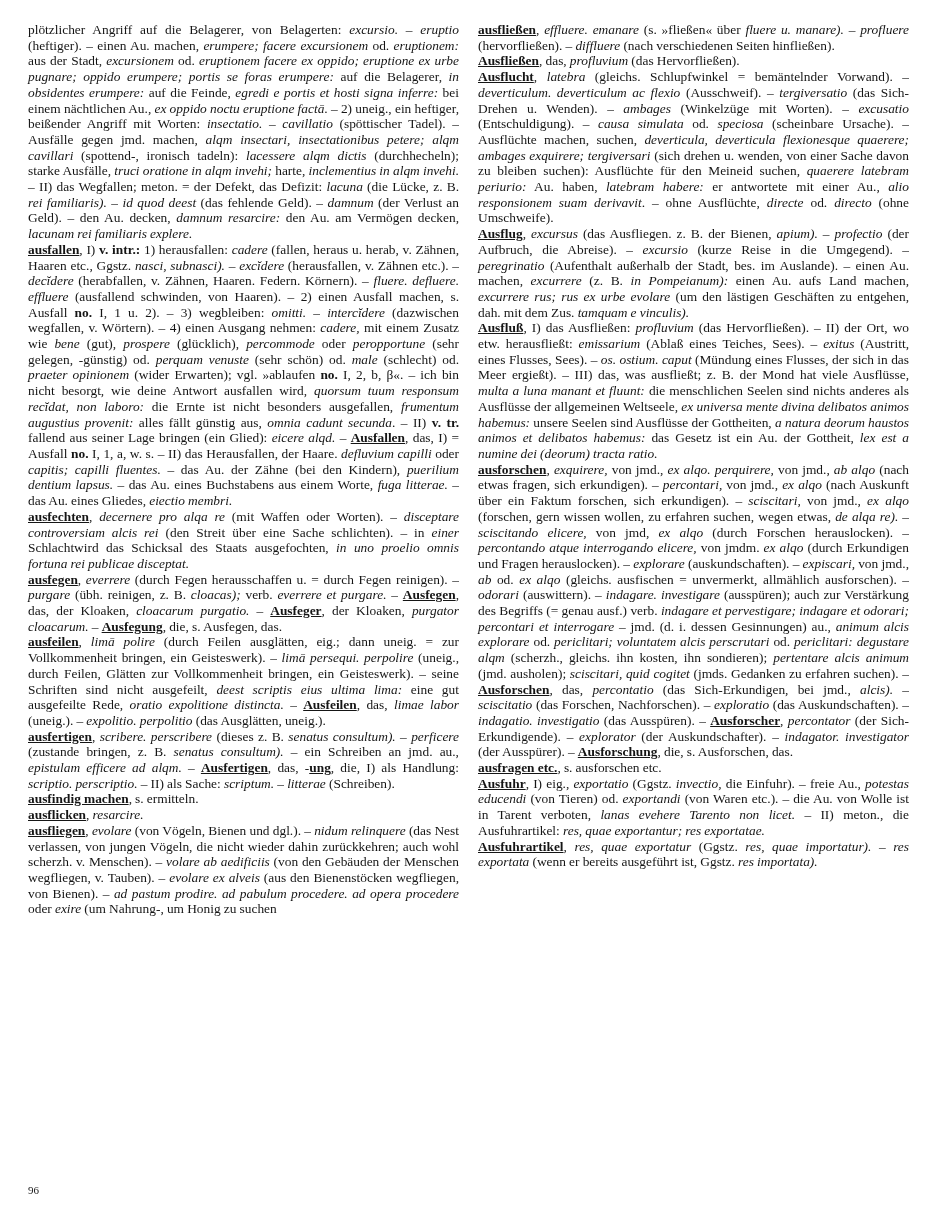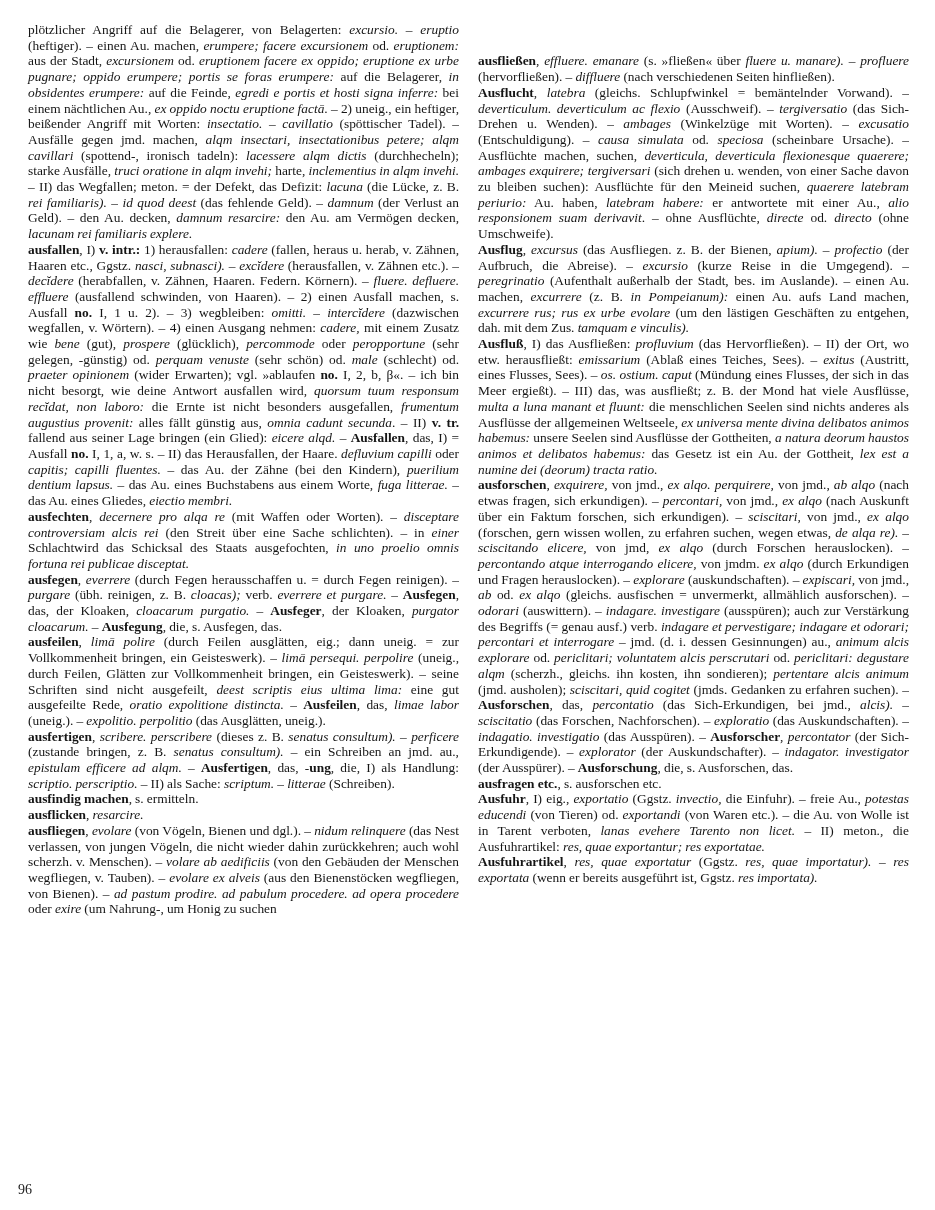--- a/index.html
+++ b/index.html
@@ -5,57 +5,58 @@
   * { box-sizing: border-box; }
   html, body {
     margin: 0; padding: 0; background: #ffffff;
   }
   body {
     width: 935px; height: 1210px; position: relative; overflow: hidden;
     font-family: "Liberation Serif", "DejaVu Serif", serif;
     color: #151515;
   }
   .page { position: absolute; inset: 0; padding: 22px 26px 30px 28px; }
-  .columns { display: flex; gap: 19px; align-items: center; }
+  .columns { display: flex; gap: 19px; }
   .col {
     width: 431px;
     font-size: 13.4px;
     line-height: 15.7px;
     text-align: justify;
     hyphens: auto;
     -webkit-hyphens: auto;
     word-spacing: -0.2px;
   }
   .entry { margin: 0; }
-  .seg-b  { font-weight: bold; }
+  .seg-b  { font-weight: bold; text-decoration: underline; }
   .seg-i  { font-style: italic; }
   .seg-bi { font-weight: bold; }
   .page-number {
-    position: absolute; left: 18px; bottom: 14px;
-    font-size: 14px; line-height: 12px; color: #222; text-align: center;
+    position: absolute; left: 28px; bottom: 14px;
+    font-size: 11px; line-height: 12px; color: #222; text-align: center;
   }
 </style>
 </head>
 <body>
 
 <div class="page">
   <div class="columns">
     <div class="col" id="col-left">
         <p class="entry"><span>plötzlicher Angriff auf die Belagerer, von Belagerten: </span><span class="seg-i">excursio.</span><span> – </span><span class="seg-i">eruptio</span><span> (heftiger). – einen Au. machen, </span><span class="seg-i">erumpere; facere excursionem</span><span> od. </span><span class="seg-i">eruptionem:</span><span> aus der Stadt, </span><span class="seg-i">excursionem</span><span> od. </span><span class="seg-i">eruptionem facere ex oppido; eruptione ex urbe pugnare; oppido erumpere; portis se foras erumpere:</span><span> auf die Belagerer, </span><span class="seg-i">in obsidentes erumpere:</span><span> auf die Feinde, </span><span class="seg-i">egredi e portis et hosti signa inferre:</span><span> bei einem nächtlichen Au., </span><span class="seg-i">ex oppido noctu eruptione factā</span><span>. – 2) uneig., ein heftiger, beißender Angriff mit Worten: </span><span class="seg-i">insectatio.</span><span> – </span><span class="seg-i">cavillatio</span><span> (spöttischer Tadel). – Ausfälle gegen jmd. machen, </span><span class="seg-i">alqm insectari, insectationibus petere; alqm cavillari</span><span> (spottend-, ironisch tadeln): </span><span class="seg-i">lacessere alqm dictis</span><span> (durchhecheln); starke Ausfälle, </span><span class="seg-i">truci oratione in alqm invehi;</span><span> harte, </span><span class="seg-i">inclementius in alqm invehi.</span><span> – II) das Wegfallen; meton. = der Defekt, das Defizit: </span><span class="seg-i">lacuna</span><span> (die Lücke, z. B. </span><span class="seg-i">rei familiaris).</span><span> – </span><span class="seg-i">id quod deest</span><span> (das fehlende Geld). – </span><span class="seg-i">damnum</span><span> (der Verlust an Geld). – den Au. decken, </span><span class="seg-i">damnum resarcire:</span><span> den Au. am Vermögen decken, </span><span class="seg-i">lacunam rei familiaris explere.</span></p>
         <p class="entry"><span class="seg-b">ausfallen</span><span>, I) </span><span class="seg-bi">v. intr.:</span><span> 1) herausfallen: </span><span class="seg-i">cadere</span><span> (fallen, heraus u. herab, v. Zähnen, Haaren etc., Ggstz. </span><span class="seg-i">nasci, subnasci).</span><span> – </span><span class="seg-i">excĭdere</span><span> (herausfallen, v. Zähnen etc.). – </span><span class="seg-i">decĭdere</span><span> (herabfallen, v. Zähnen, Haaren. Federn. Körnern). – </span><span class="seg-i">fluere. defluere. effluere</span><span> (ausfallend schwinden, von Haaren). – 2) einen Ausfall machen, s. Ausfall </span><span class="seg-bi">no.</span><span> I, 1 u. 2). – 3) wegbleiben: </span><span class="seg-i">omitti.</span><span> – </span><span class="seg-i">intercĭdere</span><span> (dazwischen wegfallen, v. Wörtern). – 4) einen Ausgang nehmen: </span><span class="seg-i">cadere,</span><span> mit einem Zusatz wie </span><span class="seg-i">bene</span><span> (gut), </span><span class="seg-i">prospere</span><span> (glücklich), </span><span class="seg-i">percommode</span><span> oder </span><span class="seg-i">peropportune</span><span> (sehr gelegen, -günstig) od. </span><span class="seg-i">perquam venuste</span><span> (sehr schön) od. </span><span class="seg-i">male</span><span> (schlecht) od. </span><span class="seg-i">praeter opinionem</span><span> (wider Erwarten); vgl. »ablaufen </span><span class="seg-bi">no.</span><span> I, 2, b, β«. – ich bin nicht besorgt, wie deine Antwort ausfallen wird, </span><span class="seg-i">quorsum tuum responsum recĭdat, non laboro:</span><span> die Ernte ist nicht besonders ausgefallen, </span><span class="seg-i">frumentum augustius provenit:</span><span> alles fällt günstig aus, </span><span class="seg-i">omnia cadunt secunda</span><span>. – II) </span><span class="seg-bi">v. tr.</span><span> fallend aus seiner Lage bringen (ein Glied): </span><span class="seg-i">eicere alqd.</span><span> – </span><span class="seg-b">Ausfallen</span><span>, das, I) = Ausfall </span><span class="seg-bi">no.</span><span> I, 1, a, w. s. – II) das Herausfallen, der Haare. </span><span class="seg-i">defluvium capilli</span><span> oder </span><span class="seg-i">capitis; capilli fluentes.</span><span> – das Au. der Zähne (bei den Kindern), </span><span class="seg-i">puerilium dentium lapsus.</span><span> – das Au. eines Buchstabens aus einem Worte, </span><span class="seg-i">fuga litterae.</span><span> – das Au. eines Gliedes, </span><span class="seg-i">eiectio membri.</span></p>
         <p class="entry"><span class="seg-b">ausfechten</span><span>, </span><span class="seg-i">decernere pro alqa re</span><span> (mit Waffen oder Worten). – </span><span class="seg-i">disceptare controversiam alcis rei</span><span> (den Streit über eine Sache schlichten). – in </span><span class="seg-i">einer</span><span> Schlachtwird das Schicksal des Staats ausgefochten, </span><span class="seg-i">in uno proelio omnis fortuna rei publicae disceptat.</span></p>
         <p class="entry"><span class="seg-b">ausfegen</span><span>, </span><span class="seg-i">everrere</span><span> (durch Fegen herausschaffen u. = durch Fegen reinigen). – </span><span class="seg-i">purgare</span><span> (übh. reinigen, z. B. </span><span class="seg-i">cloacas);</span><span> verb. </span><span class="seg-i">everrere et purgare.</span><span> – </span><span class="seg-b">Ausfegen</span><span>, das, der Kloaken, </span><span class="seg-i">cloacarum purgatio.</span><span> – </span><span class="seg-b">Ausfeger</span><span>, der Kloaken, </span><span class="seg-i">purgator cloacarum.</span><span> – </span><span class="seg-b">Ausfegung</span><span>, die, s. Ausfegen, das.</span></p>
         <p class="entry"><span class="seg-b">ausfeilen</span><span>, </span><span class="seg-i">limā polire</span><span> (durch Feilen ausglätten, eig.; dann uneig. = zur Vollkommenheit bringen, ein Geisteswerk). – </span><span class="seg-i">limā persequi. perpolire</span><span> (uneig., durch Feilen, Glätten zur Vollkommenheit bringen, ein Geisteswerk). – seine Schriften sind nicht ausgefeilt, </span><span class="seg-i">deest scriptis eius ultima lima:</span><span> eine gut ausgefeilte Rede, </span><span class="seg-i">oratio expolitione distincta.</span><span> – </span><span class="seg-b">Ausfeilen</span><span>, das, </span><span class="seg-i">limae labor</span><span> (uneig.). – </span><span class="seg-i">expolitio. perpolitio</span><span> (das Ausglätten, uneig.).</span></p>
         <p class="entry"><span class="seg-b">ausfertigen</span><span>, </span><span class="seg-i">scribere. perscribere</span><span> (dieses z. B. </span><span class="seg-i">senatus consultum).</span><span> – </span><span class="seg-i">perficere</span><span> (zustande bringen, z. B. </span><span class="seg-i">senatus consultum).</span><span> – ein Schreiben an jmd. au., </span><span class="seg-i">epistulam efficere ad alqm.</span><span> – </span><span class="seg-b">Ausfertigen</span><span>, das, -</span><span class="seg-b">ung</span><span>, die, I) als Handlung: </span><span class="seg-i">scriptio. perscriptio.</span><span> – II) als Sache: </span><span class="seg-i">scriptum.</span><span> – </span><span class="seg-i">litterae</span><span> (Schreiben).</span></p>
         <p class="entry"><span class="seg-b">ausfindig machen</span><span>, s. ermitteln.</span></p>
         <p class="entry"><span class="seg-b">ausflicken</span><span>, </span><span class="seg-i">resarcire.</span></p>
         <p class="entry"><span class="seg-b">ausfliegen</span><span>, </span><span class="seg-i">evolare</span><span> (von Vögeln, Bienen und dgl.). – </span><span class="seg-i">nidum relinquere</span><span> (das Nest verlassen, von jungen Vögeln, die nicht wieder dahin zurückkehren; auch wohl scherzh. v. Menschen). – </span><span class="seg-i">volare ab aedificiis</span><span> (von den Gebäuden der Menschen wegfliegen, v. Tauben). – </span><span class="seg-i">evolare ex alveis</span><span> (aus den Bienenstöcken wegfliegen, von Bienen). – </span><span class="seg-i">ad pastum prodire. ad pabulum procedere. ad opera procedere</span><span> oder </span><span class="seg-i">exire</span><span> (um Nahrung-, um Honig zu suchen</span></p>
       </div>
     <div class="col" id="col-right">
         <p class="entry"><span class="seg-b">ausfließen</span><span>, </span><span class="seg-i">effluere. emanare</span><span> (s. »fließen« über </span><span class="seg-i">fluere u. manare).</span><span> – </span><span class="seg-i">profluere</span><span> (hervorfließen). – </span><span class="seg-i">diffluere</span><span> (nach verschiedenen Seiten hinfließen).</span></p>
+        <p class="entry"><span class="seg-b">Ausfließen</span><span>, das, </span><span class="seg-i">profluvium</span><span> (das Hervorfließen).</span></p>
         <p class="entry"><span class="seg-b">Ausflucht</span><span>, </span><span class="seg-i">latebra</span><span> (gleichs. Schlupfwinkel = bemäntelnder Vorwand). – </span><span class="seg-i">deverticulum. deverticulum ac flexio</span><span> (Ausschweif). – </span><span class="seg-i">tergiversatio</span><span> (das Sich-Drehen u. Wenden). – </span><span class="seg-i">ambages</span><span> (Winkelzüge mit Worten). – </span><span class="seg-i">excusatio</span><span> (Entschuldigung). – </span><span class="seg-i">causa simulata</span><span> od. </span><span class="seg-i">speciosa</span><span> (scheinbare Ursache). – Ausflüchte machen, suchen, </span><span class="seg-i">deverticula, deverticula flexionesque quaerere; ambages exquirere; tergiversari</span><span> (sich drehen u. wenden, von einer Sache davon zu bleiben suchen): Ausflüchte für den Meineid suchen, </span><span class="seg-i">quaerere latebram periurio:</span><span> Au. haben, </span><span class="seg-i">latebram habere:</span><span> er antwortete mit einer Au., </span><span class="seg-i">alio responsionem suam derivavit</span><span>. – ohne Ausflüchte, </span><span class="seg-i">directe</span><span> od. </span><span class="seg-i">directo</span><span> (ohne Umschweife).</span></p>
         <p class="entry"><span class="seg-b">Ausflug</span><span>, </span><span class="seg-i">excursus</span><span> (das Ausfliegen. z. B. der Bienen, </span><span class="seg-i">apium).</span><span> – </span><span class="seg-i">profectio</span><span> (der Aufbruch, die Abreise). – </span><span class="seg-i">excursio</span><span> (kurze Reise in die Umgegend). – </span><span class="seg-i">peregrinatio</span><span> (Aufenthalt außerhalb der Stadt, bes. im Auslande). – einen Au. machen, </span><span class="seg-i">excurrere</span><span> (z. B. </span><span class="seg-i">in Pompeianum):</span><span> einen Au. aufs Land machen, </span><span class="seg-i">excurrere rus; rus ex urbe evolare</span><span> (um den lästigen Geschäften zu entgehen, dah. mit dem Zus. </span><span class="seg-i">tamquam e vinculis).</span></p>
         <p class="entry"><span class="seg-b">Ausfluß</span><span>, I) das Ausfließen: </span><span class="seg-i">profluvium</span><span> (das Hervorfließen). – II) der Ort, wo etw. herausfließt: </span><span class="seg-i">emissarium</span><span> (Ablaß eines Teiches, Sees). – </span><span class="seg-i">exitus</span><span> (Austritt, eines Flusses, Sees). – </span><span class="seg-i">os. ostium. caput</span><span> (Mündung eines Flusses, der sich in das Meer ergießt). – III) das, was ausfließt; z. B. der Mond hat viele Ausflüsse, </span><span class="seg-i">multa a luna manant et fluunt:</span><span> die menschlichen Seelen sind nichts anderes als Ausflüsse der allgemeinen Weltseele, </span><span class="seg-i">ex universa mente divina delibatos animos habemus:</span><span> unsere Seelen sind Ausflüsse der Gottheiten, </span><span class="seg-i">a natura deorum haustos animos et delibatos habemus:</span><span> das Gesetz ist ein Au. der Gottheit, </span><span class="seg-i">lex est a numine dei (deorum) tracta ratio.</span></p>
         <p class="entry"><span class="seg-b">ausforschen</span><span>, </span><span class="seg-i">exquirere,</span><span> von jmd., </span><span class="seg-i">ex alqo. perquirere,</span><span> von jmd., </span><span class="seg-i">ab alqo</span><span> (nach etwas fragen, sich erkundigen). – </span><span class="seg-i">percontari,</span><span> von jmd., </span><span class="seg-i">ex alqo</span><span> (nach Auskunft über ein Faktum forschen, sich erkundigen). – </span><span class="seg-i">sciscitari,</span><span> von jmd., </span><span class="seg-i">ex alqo</span><span> (forschen, gern wissen wollen, zu erfahren suchen, wegen etwas, </span><span class="seg-i">de alqa re).</span><span> – </span><span class="seg-i">sciscitando elicere,</span><span> von jmd, </span><span class="seg-i">ex alqo</span><span> (durch Forschen herauslocken). – </span><span class="seg-i">percontando atque interrogando elicere,</span><span> von jmdm. </span><span class="seg-i">ex alqo</span><span> (durch Erkundigen und Fragen herauslocken). – </span><span class="seg-i">explorare</span><span> (auskundschaften). – </span><span class="seg-i">expiscari,</span><span> von jmd., </span><span class="seg-i">ab</span><span> od. </span><span class="seg-i">ex alqo</span><span> (gleichs. ausfischen = unvermerkt, allmählich ausforschen). – </span><span class="seg-i">odorari</span><span> (auswittern). – </span><span class="seg-i">indagare. investigare</span><span> (ausspüren); auch zur Verstärkung des Begriffs (= genau ausf.) verb. </span><span class="seg-i">indagare et pervestigare; indagare et odorari; percontari et interrogare</span><span> – jmd. (d. i. dessen Gesinnungen) au., </span><span class="seg-i">animum alcis explorare</span><span> od. </span><span class="seg-i">periclitari; voluntatem alcis perscrutari</span><span> od. </span><span class="seg-i">periclitari: degustare alqm</span><span> (scherzh., gleichs. ihn kosten, ihn sondieren); </span><span class="seg-i">pertentare alcis animum</span><span> (jmd. ausholen); </span><span class="seg-i">sciscitari, quid cogitet</span><span> (jmds. Gedanken zu erfahren suchen). – </span><span class="seg-b">Ausforschen</span><span>, das, </span><span class="seg-i">percontatio</span><span> (das Sich-Erkundigen, bei jmd., </span><span class="seg-i">alcis).</span><span> – </span><span class="seg-i">sciscitatio</span><span> (das Forschen, Nachforschen). – </span><span class="seg-i">exploratio</span><span> (das Auskundschaften). – </span><span class="seg-i">indagatio. investigatio</span><span> (das Ausspüren). – </span><span class="seg-b">Ausforscher</span><span>, </span><span class="seg-i">percontator</span><span> (der Sich-Erkundigende). – </span><span class="seg-i">explorator</span><span> (der Auskundschafter). – </span><span class="seg-i">indagator. investigator</span><span> (der Ausspürer). – </span><span class="seg-b">Ausforschung</span><span>, die, s. Ausforschen, das.</span></p>
         <p class="entry"><span class="seg-b">ausfragen etc.</span><span>, s. ausforschen etc.</span></p>
         <p class="entry"><span class="seg-b">Ausfuhr</span><span>, I) eig., </span><span class="seg-i">exportatio</span><span> (Ggstz. </span><span class="seg-i">invectio,</span><span> die Einfuhr). – freie Au., </span><span class="seg-i">potestas educendi</span><span> (von Tieren) od. </span><span class="seg-i">exportandi</span><span> (von Waren etc.). – die Au. von Wolle ist in Tarent verboten, </span><span class="seg-i">lanas evehere Tarento non licet.</span><span> – II) meton., die Ausfuhrartikel: </span><span class="seg-i">res, quae exportantur; res exportatae.</span></p>
         <p class="entry"><span class="seg-b">Ausfuhrartikel</span><span>, </span><span class="seg-i">res, quae exportatur</span><span> (Ggstz. </span><span class="seg-i">res, quae importatur).</span><span> – </span><span class="seg-i">res exportata</span><span> (wenn er bereits ausgeführt ist, Ggstz. </span><span class="seg-i">res importata).</span></p>
       </div>
   </div>
   <div class="page-number">96</div>

